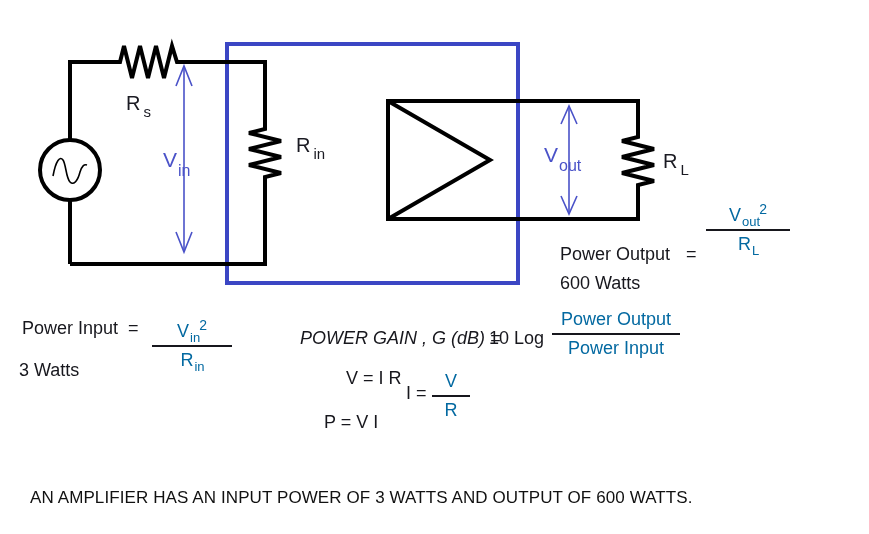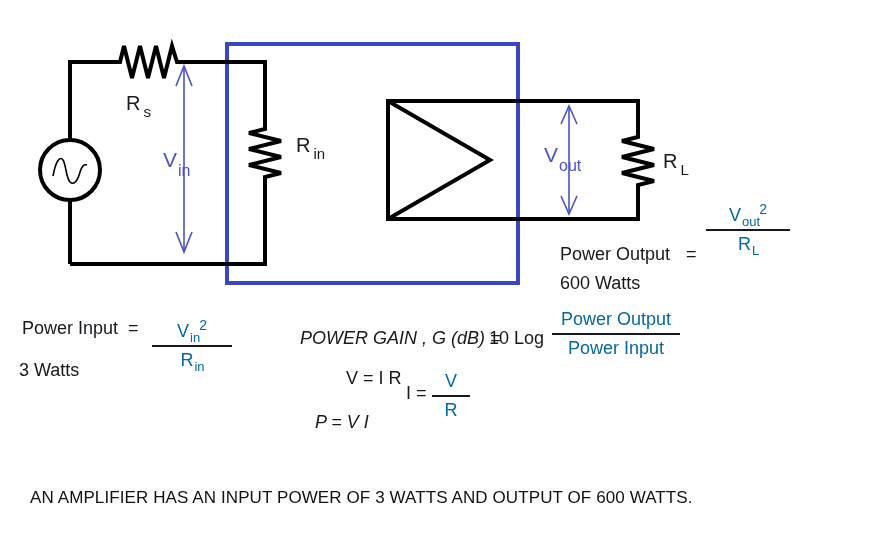--- a/index.html
+++ b/index.html
@@ -203,21 +203,21 @@
   <div class="inline-text" style="left:300px; top:328px;font-style:italic;">POWER GAIN , G (dB)  =</div>
   <div class="inline-text" style="left:489px; top:328px;">10 Log</div>
 
   <div class="frac" style="left:552px; top:308px; width:128px;">
     <div class="num">Power Output</div>
     <div class="bar"></div>
     <div class="den">Power Input</div>
   </div>
 
   <div class="inline-text" style="left:310px; top:368px;margin-left:36px;">V = I R</div>
-  <div class="inline-text" style="left:315px; top:412px;font-style:italic;">P = V I</div>
+  <div class="inline-text" style="left:324px; top:412px;">P = V I</div>
 
   <div class="inline-text" style="left:406px; top:383px;">I =</div>
 
   <div class="frac" style="left:432px; top:370px; width:38px;">
     <div class="num">V</div>
     <div class="bar"></div>
     <div class="den">R</div>
   </div>
 
   <div class="caption-line" style="left:30px; top:488px;">AN AMPLIFIER HAS AN INPUT POWER OF 3 WATTS AND OUTPUT OF 600 WATTS.</div>

